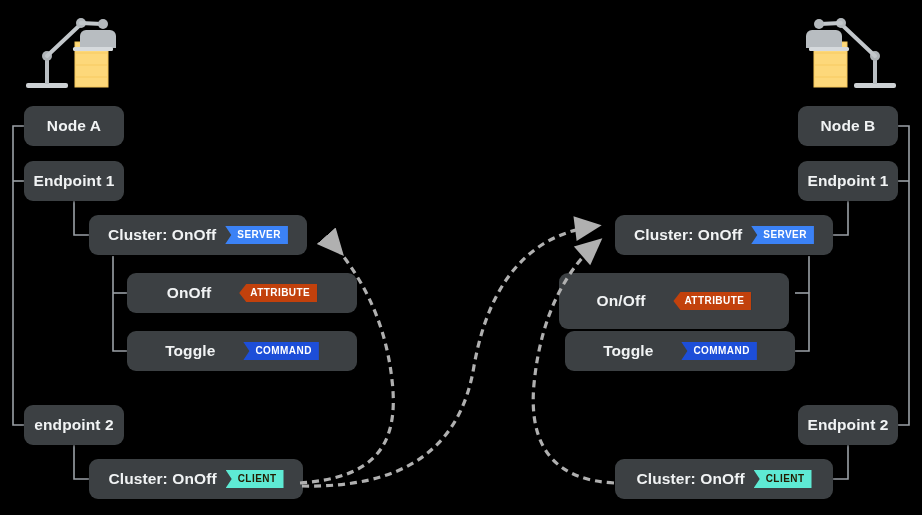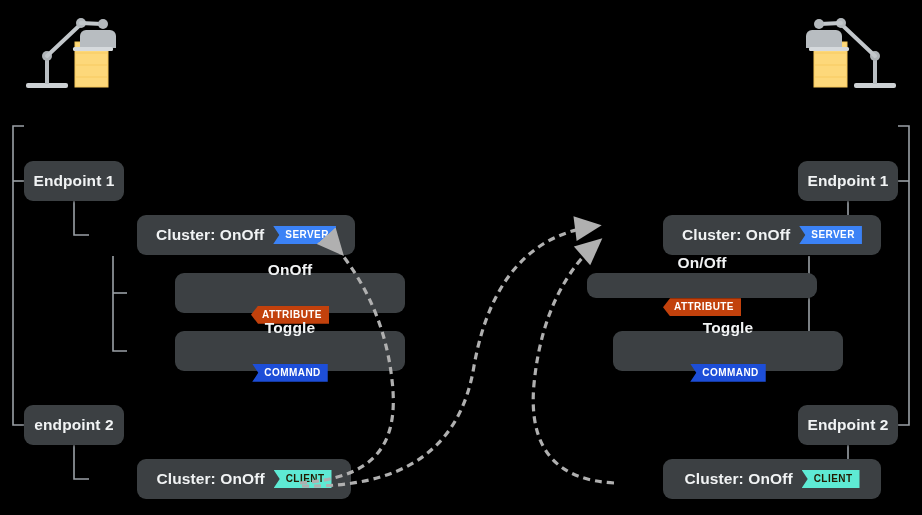--- a/index.html
+++ b/index.html
@@ -31,27 +31,27 @@
     font-weight:700;
     letter-spacing:.1px;
     white-space:nowrap;
     line-height:1;
   }
   
   .node.plain{justify-content:center;}
   .node.plain .label{padding:0 14px;}
 
   
-  .node.badged{justify-content:center;margin-left:48px;}
+  .node.badged{justify-content:center;}
   .node.badged .inner{
     display:flex;align-items:center;gap:9px;
     padding:0 14px;
   }
   .node.cluster .label{font-size:15.5px;}
-  .node.member .inner{gap:28px;flex-direction:column;}
+  .node.member .inner{gap:28px;}
 
   
   .badge{
     font-size:10px;
     font-weight:700;
     letter-spacing:.45px;
     line-height:1;
     padding:4px 7px 4px 12px;
     color:#fff;
     white-space:nowrap;
@@ -165,20 +165,23 @@
       <circle cx="29" cy="48" r="5" fill="#aeb3b7"></circle>
       <line x1="29" y1="48" x2="63" y2="16" stroke="#c2c7cb" stroke-width="4" stroke-linecap="round"></line>
       <circle cx="63" cy="15" r="5" fill="#b4b9bd"></circle>
       <line x1="63" y1="15" x2="84" y2="16" stroke="#c2c7cb" stroke-width="4" stroke-linecap="round"></line>
       <circle cx="85" cy="16" r="5" fill="#b4b9bd"></circle>
       <path d="M68,22 h24 a6,6 0 0 1 6,6 v12 h-36 v-12 a6,6 0 0 1 6,-6 z" fill="#b8bdc1"></path>
       <rect x="55" y="39" width="40" height="4" rx="1.5" fill="#d6dadd"></rect>
     </g>
   </svg>
 
+  <div class="node plain" style="left:24px;top:106px;width:100px;height:40px;">
+    <span class="label">Node A</span>
+  </div>
 
   <div class="node plain" style="left:24px;top:161px;width:100px;height:40px;">
     <span class="label">Endpoint 1</span>
   </div>
 
   <div class="node badged cluster" style="left:89px;top:215px;width:218px;height:40px;">
     <div class="inner">
       <span class="label">Cluster: OnOff</span>
       <span class="badge server notch">SERVER</span>
     </div>
@@ -202,33 +205,36 @@
     <span class="label">endpoint 2</span>
   </div>
 
   <div class="node badged cluster" style="left:89px;top:459px;width:214px;height:40px;">
     <div class="inner">
       <span class="label">Cluster: OnOff</span>
       <span class="badge client notch">CLIENT</span>
     </div>
   </div>
 
+  <div class="node plain" style="left:798px;top:106px;width:100px;height:40px;">
+    <span class="label">Node B</span>
+  </div>
 
   <div class="node plain" style="left:798px;top:161px;width:100px;height:40px;">
     <span class="label">Endpoint 1</span>
   </div>
 
   <div class="node badged cluster" style="left:615px;top:215px;width:218px;height:40px;">
     <div class="inner">
       <span class="label">Cluster: OnOff</span>
       <span class="badge server notch">SERVER</span>
     </div>
   </div>
 
-  <div class="node badged member" style="left:539px;top:273px;width:230px;height:25px;">
+  <div class="node badged member" style="left:559px;top:273px;width:230px;height:56px;">
     <div class="inner">
       <span class="label">On/Off</span>
       <span class="badge attribute point">ATTRIBUTE</span>
     </div>
   </div>
 
   <div class="node badged member" style="left:565px;top:331px;width:230px;height:40px;">
     <div class="inner">
       <span class="label">Toggle</span>
       <span class="badge command notch">COMMAND</span>

